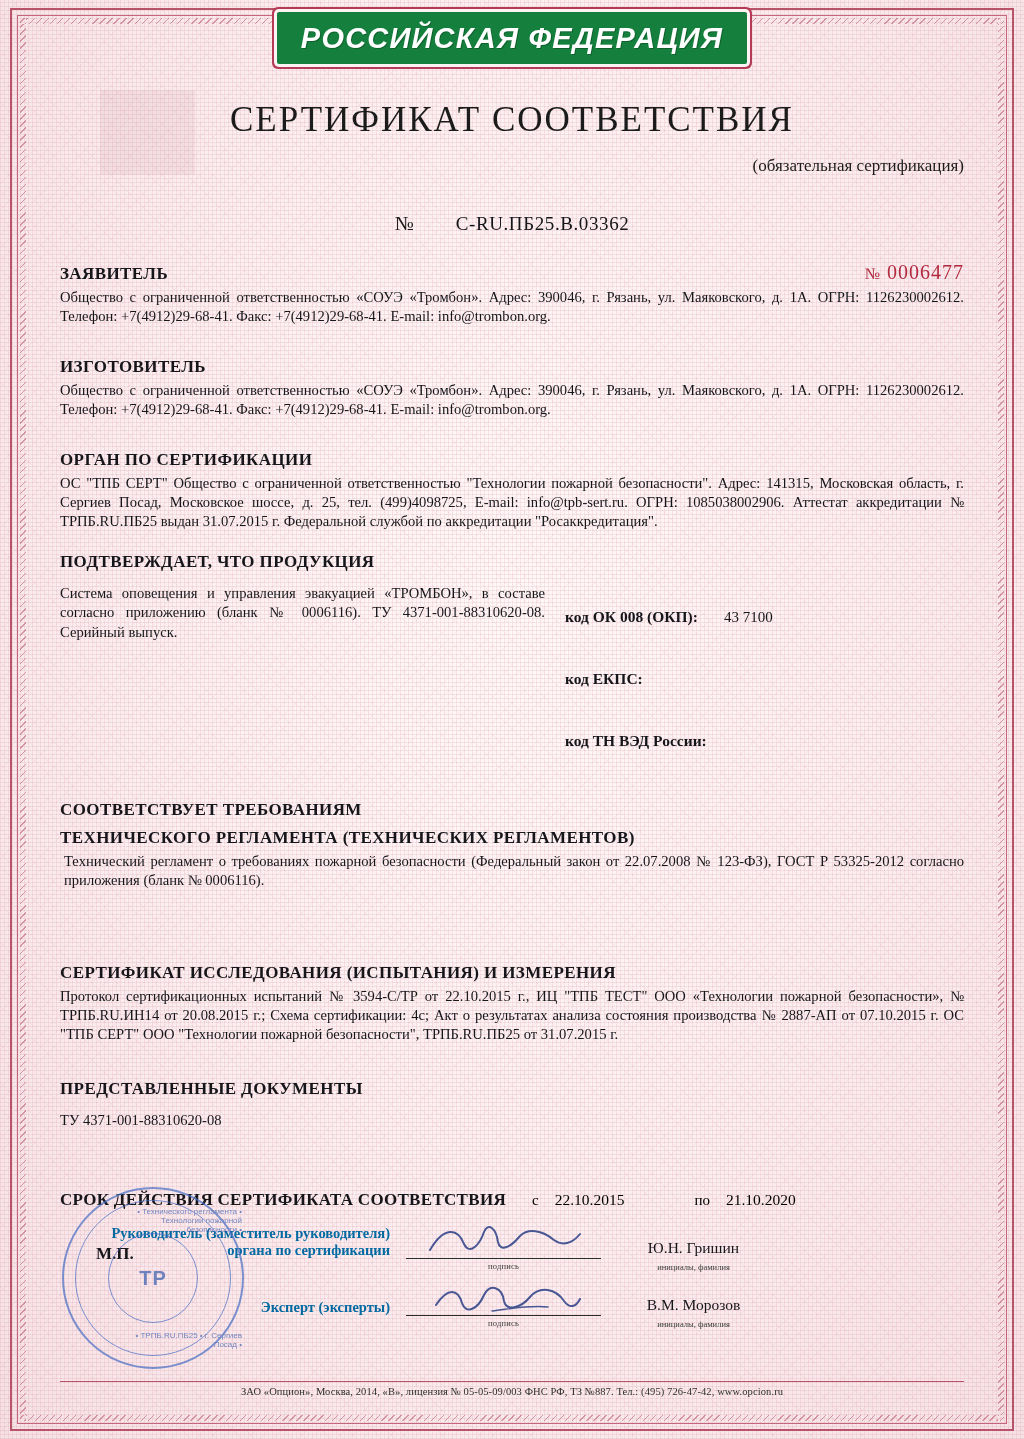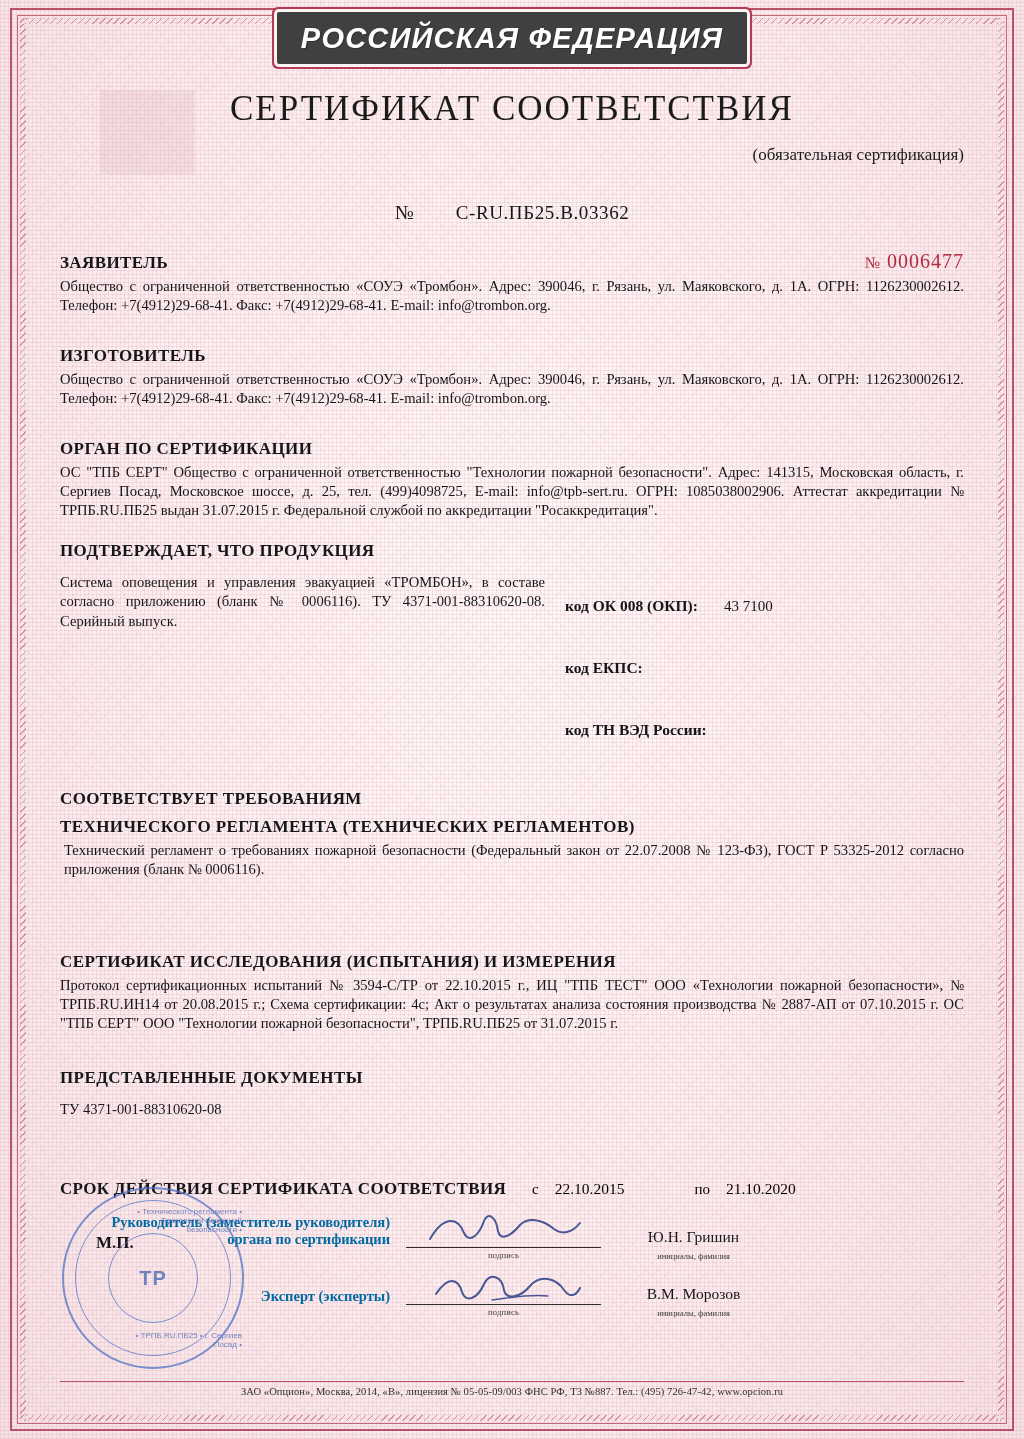--- a/index.html
+++ b/index.html
@@ -68,39 +68,39 @@
     position: absolute;
     top: 12px;
     left: 50%;
     transform: translateX(-50%);
     width: 470px;
     height: 52px;
   }
   .banner {
     position: absolute;
     inset: 0;
-    background: #404040;
+    background: #15803d;
     border-radius: 2px;
     box-shadow: 0 0 0 3px #fdf3f4, 0 0 0 5px #b33b55;
     display: flex;
     align-items: center;
     justify-content: center;
   }
   .banner-text {
     color: #ffffff;
     font-family: "Liberation Sans", sans-serif;
     font-weight: bold;
     font-size: 29px;
     letter-spacing: 1.2px;
     font-style: italic;
     text-shadow: 1px 1px 0 rgba(0,0,0,0.25);
   }
 
   h1.cert-title {
-    margin: 5px;
+    margin: 16px;
     padding-top: 84px;
     text-align: center;
     font-size: 35px;
     font-weight: normal;
     letter-spacing: 2px;
     color: #1b1b1b;
     font-family: "Liberation Serif", serif;
   }
   .cert-subtitle {
     text-align: right;

